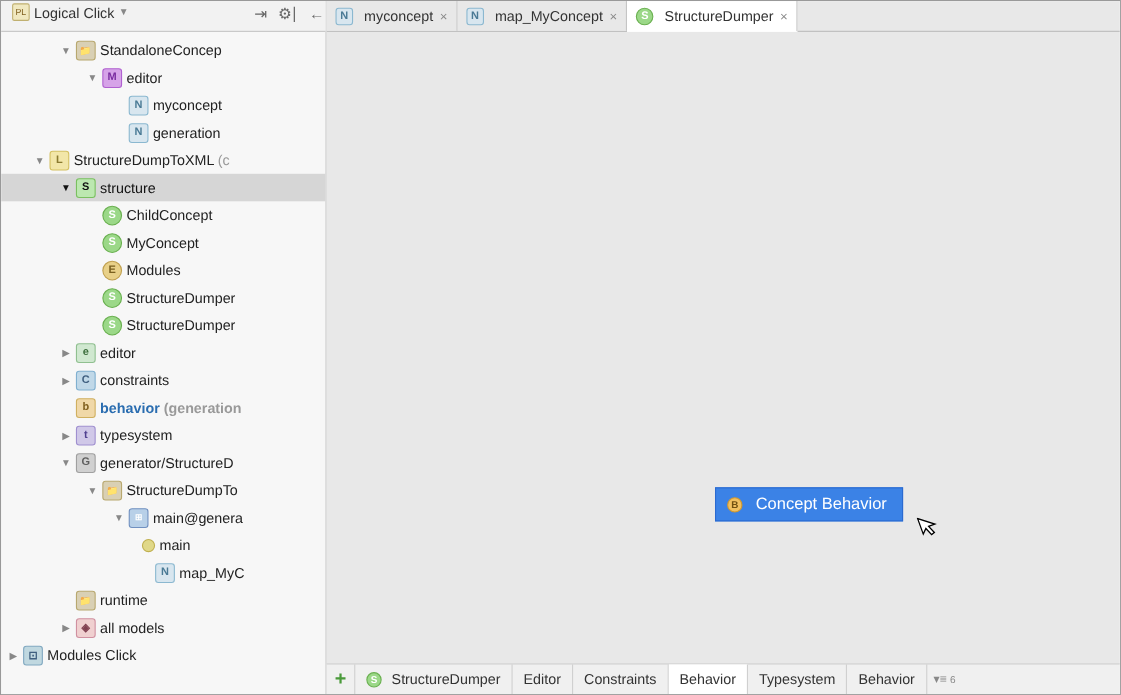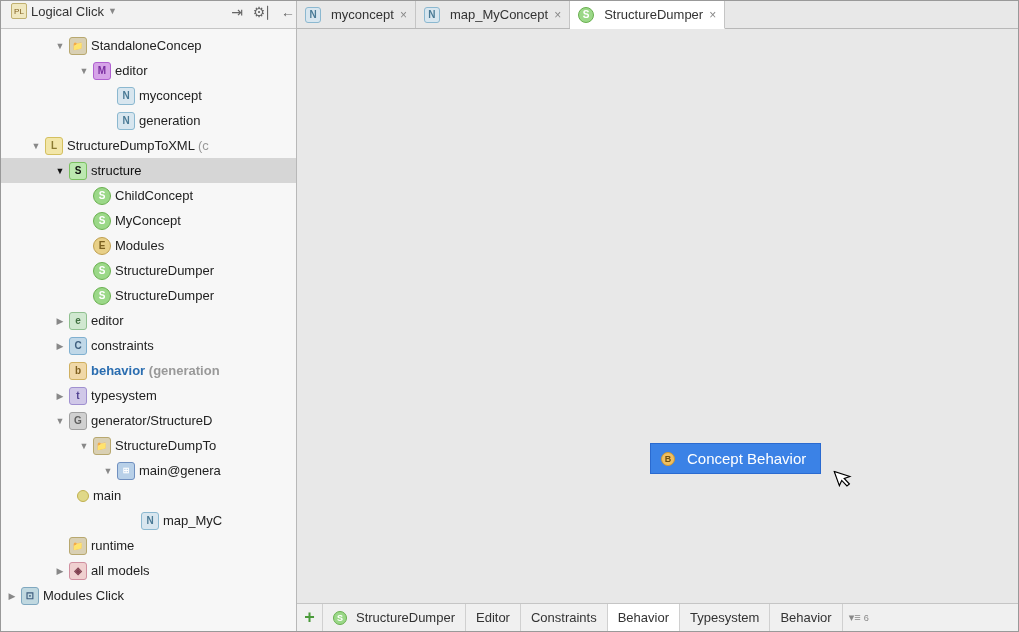--- a/index.html
+++ b/index.html
@@ -287,21 +287,21 @@
       <div class="tree-row" style="padding-left: 76px;">
         <span class="tree-toggle">▼</span>
         <span class="tree-icon ic-folder">📁</span>
         <span class="tree-label">StructureDumpTo</span>
       </div>
       <div class="tree-row" style="padding-left: 100px;">
         <span class="tree-toggle">▼</span>
         <span class="tree-icon ic-grid">⊞</span>
         <span class="tree-label">main@genera</span>
       </div>
-      <div class="tree-row" style="padding-left: 60px;">
+      <div class="tree-row" style="padding-left: 112px;">
         <span class="tree-toggle empty">▶</span>
         <span class="tree-icon ic-dot"></span>
         <span class="tree-label">main</span>
       </div>
       <div class="tree-row" style="padding-left: 124px;">
         <span class="tree-toggle empty">▶</span>
         <span class="tree-icon ic-n">N</span>
         <span class="tree-label">map_MyC</span>
       </div>
       <div class="tree-row" style="padding-left: 52px;">

